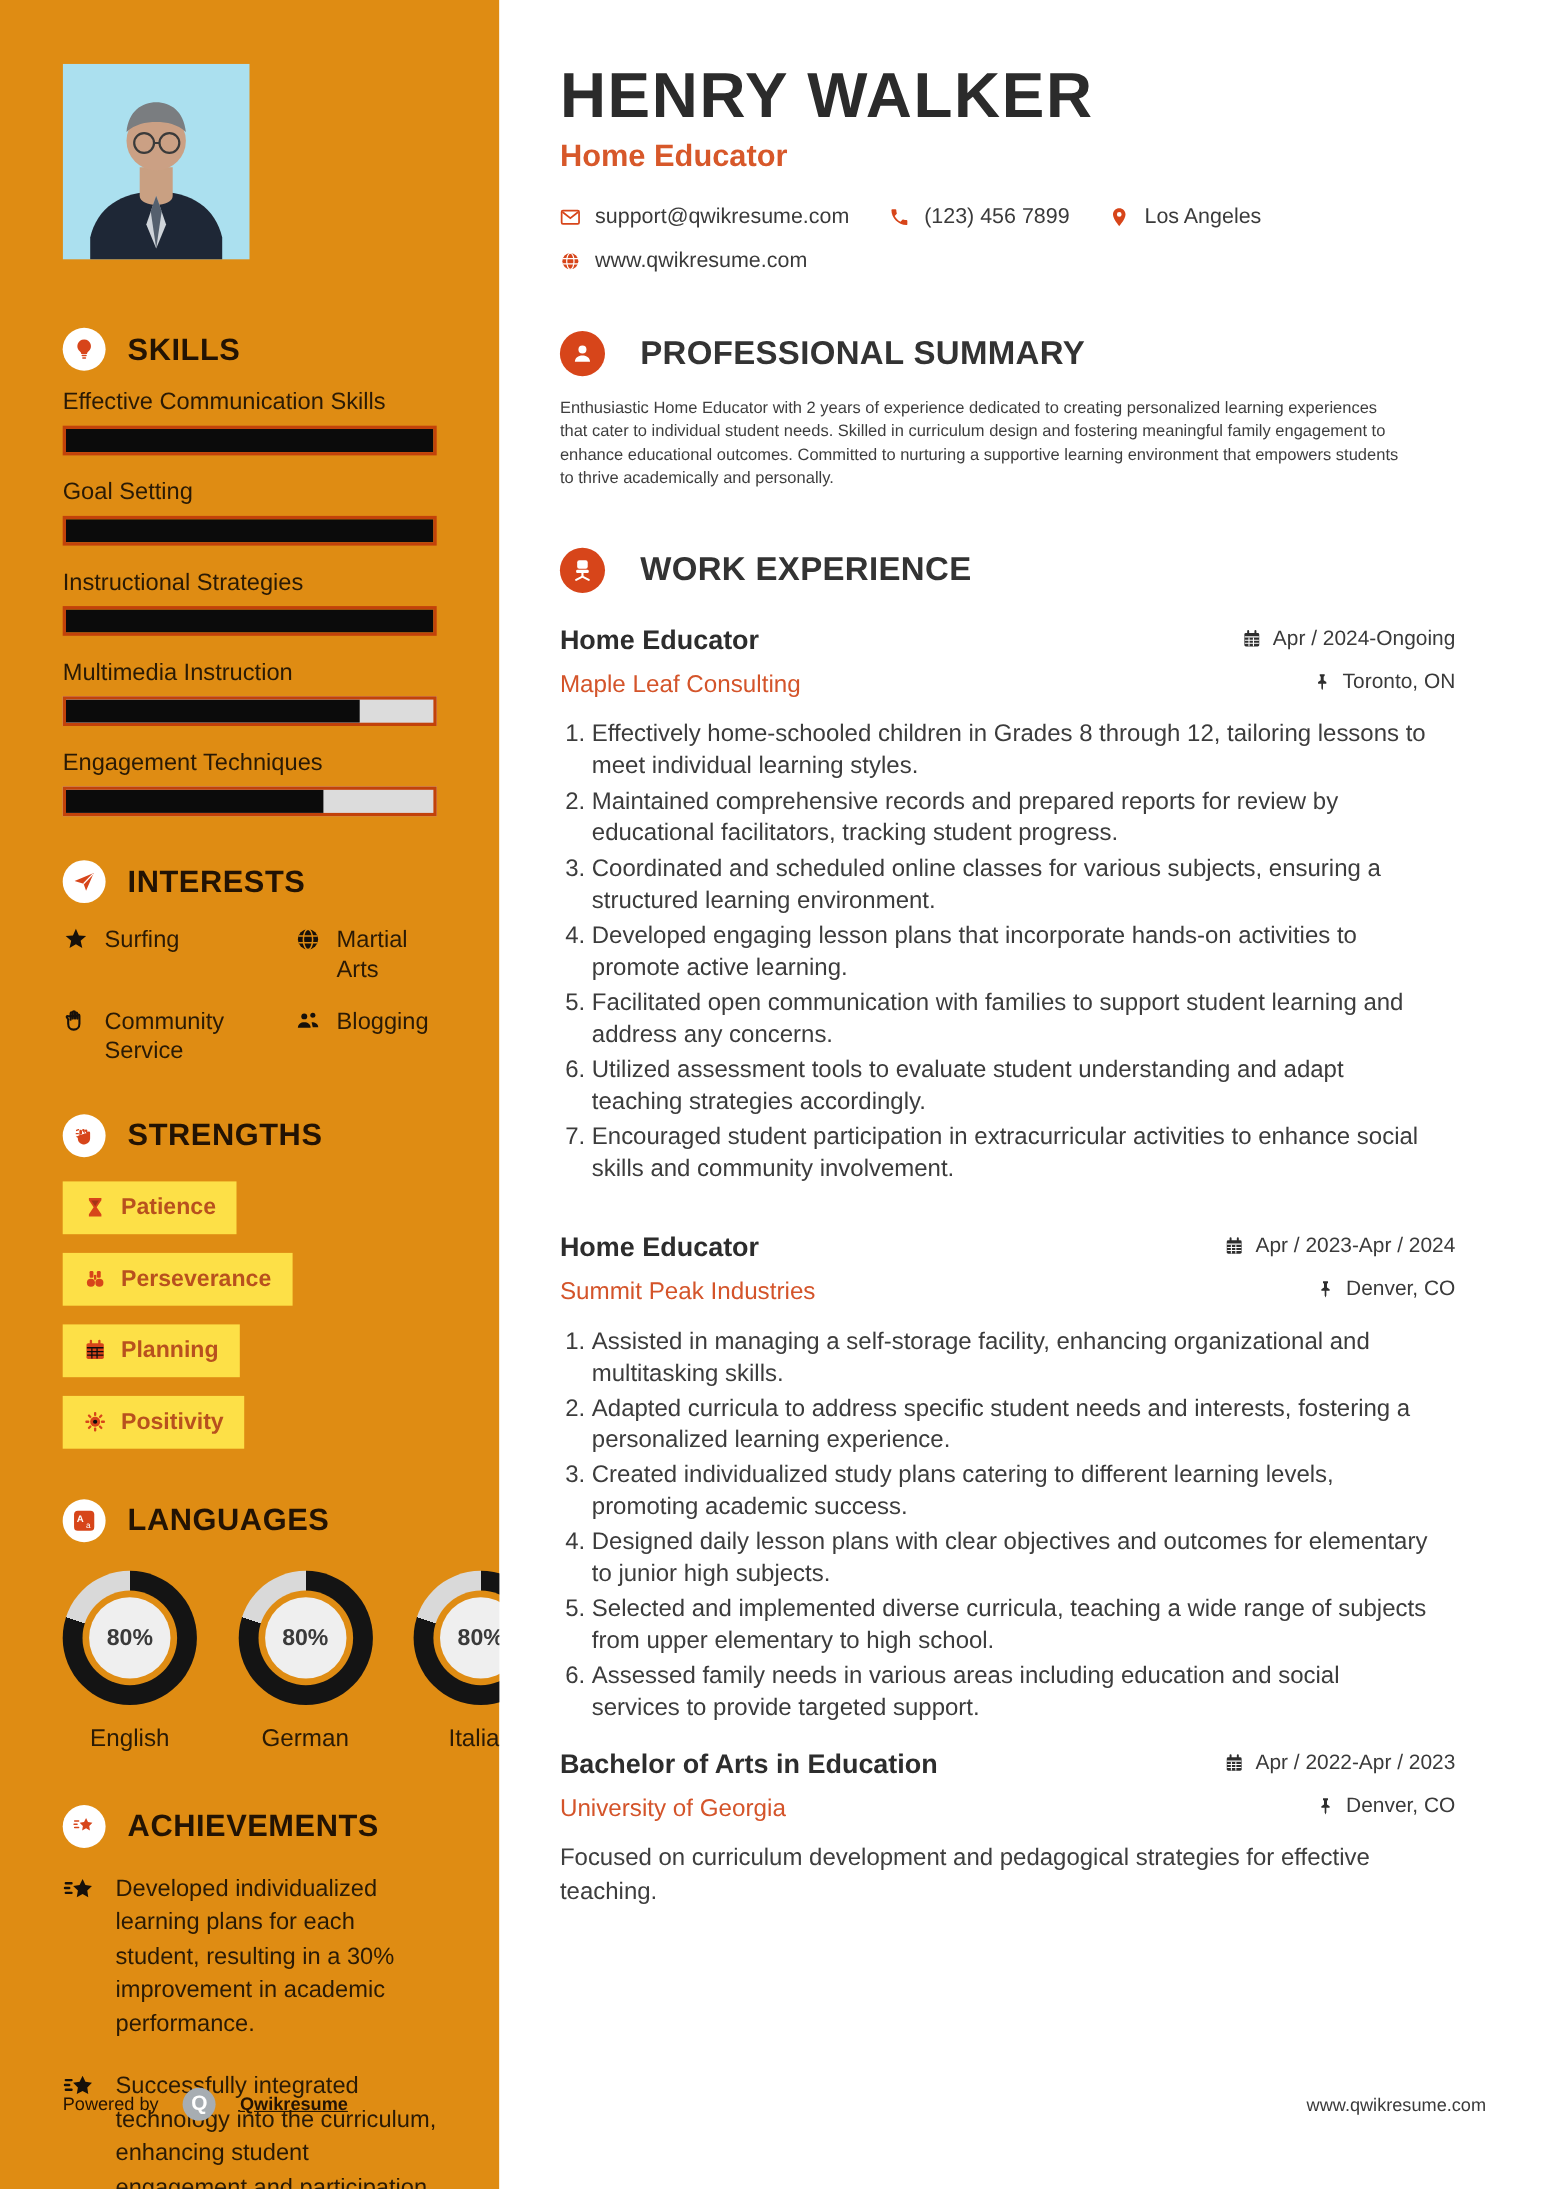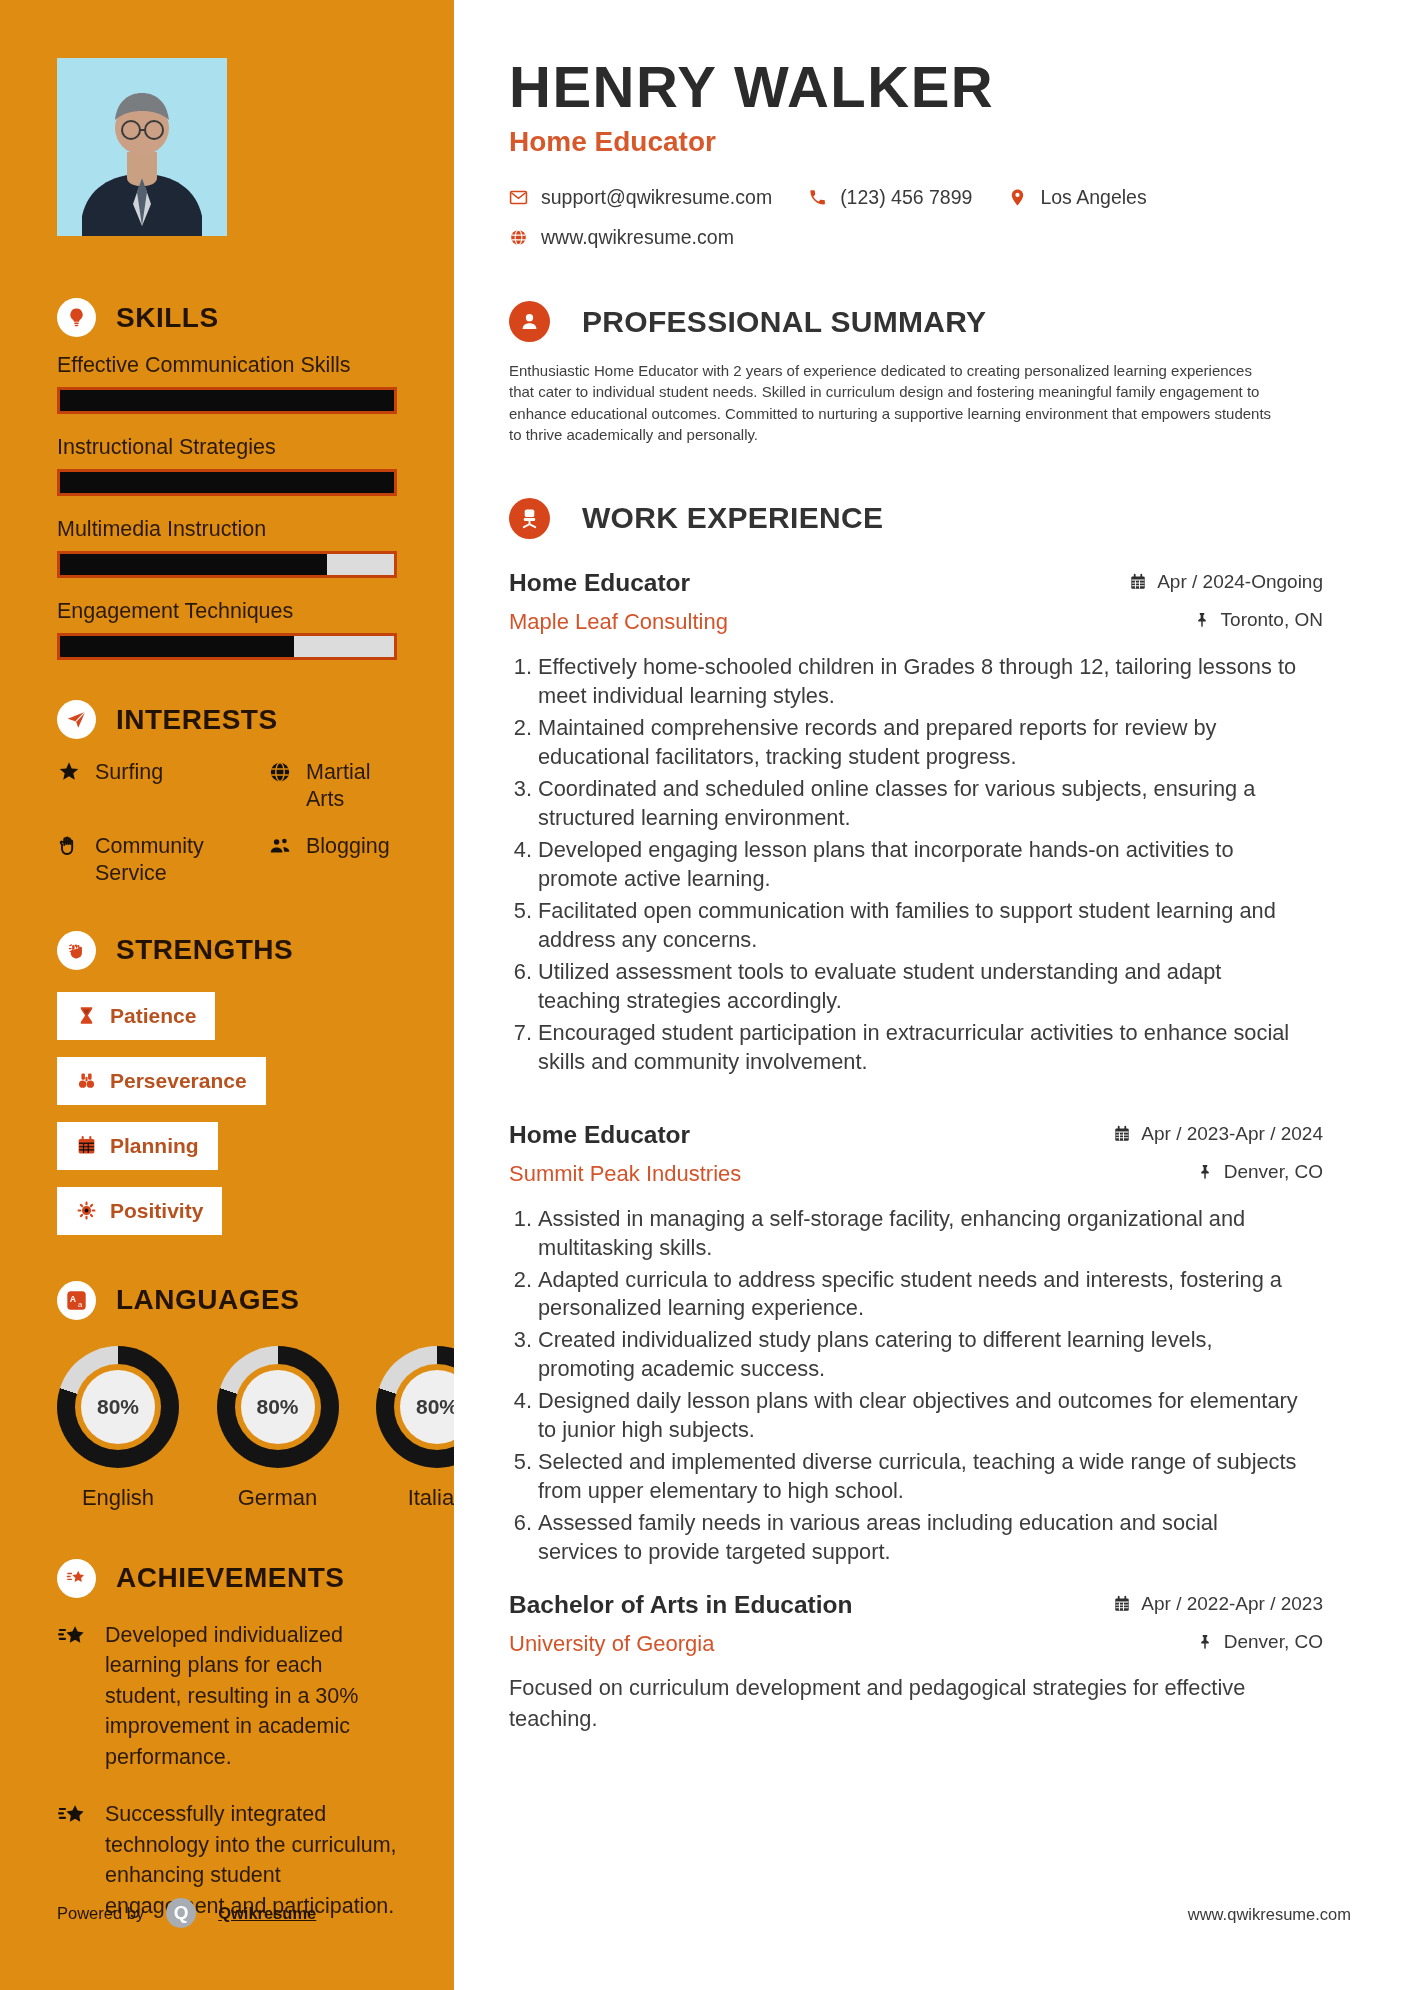--- a/index.html
+++ b/index.html
@@ -19,21 +19,21 @@
   .skill-label { font-size:21.5px; margin-bottom:9px; color:#2A1A05; }
   .skill-bar { height:27px; background:#DCDCDC; border:3px solid #C2420A; position:relative; overflow:hidden; }
   .bar-fill { height:100%; background:#0B0B0B; width:calc(var(--p)*1%); }
 
   .int-grid { display:grid; grid-template-columns:205px 1fr; row-gap:20px; column-gap:6px; margin-top:20px; }
   .int-item { display:flex; gap:14px; font-size:21.5px; line-height:1.25; color:#2A1A05; }
   .int-item .ic { width:24px; height:24px; flex-shrink:0; color:#16100A; margin-top:1px; --icon-bg:#DF8C13; }
   .int-item .ic svg { width:24px; height:24px; }
 
   .chips { display:flex; flex-wrap:wrap; gap:17px; margin-top:22px; max-width:460px; }
-  .chip { background:#ffffff; display:inline-flex; align-items:center; gap:13px; padding:12px 19px; font-size:21px; font-weight:600; color:#B8511E; --icon-bg:#0C0C0C; }
+  .chip { background:#fde047; display:inline-flex; align-items:center; gap:13px; padding:12px 19px; font-size:21px; font-weight:600; color:#B8511E; --icon-bg:#0C0C0C; }
   .chip .ic, .chip .ic svg { width:21px; height:21px; color:#D7451A; }
 
   .langs { display:flex; justify-content:space-between; margin-top:26px; width:441px; }
   .lang { display:flex; flex-direction:column; align-items:center; }
   .donut { width:122px; height:122px; border-radius:50%; background:conic-gradient(#141414 calc(var(--p)*1%), #D9D9D9 0); display:flex; align-items:center; justify-content:center; }
   .donut-hole { width:86px; height:86px; border-radius:50%; background:#DF8C13; display:flex; align-items:center; justify-content:center; }
   .donut-core { width:74px; height:74px; border-radius:50%; background:#EFEFEF; display:flex; align-items:center; justify-content:center; font-size:21px; font-weight:700; color:#3A3A3A; }
   .lang-label { margin-top:17px; font-size:22px; color:#2A1A05; }
 
   .ach-item { display:flex; gap:17px; margin-bottom:27px; font-size:21.5px; line-height:1.42; color:#2A1A05; max-width:450px; }
@@ -106,20 +106,26 @@
       </span>
       <span class="s-title">SKILLS</span>
     </div>
     <div class="skill">
       <div class="skill-label">Effective Communication Skills</div>
       <div class="skill-bar">
           <div class="bar-fill" style="--p: 100;"></div>
         </div>
     </div>
     <div class="skill">
+      <div class="skill-label">Goal Setting</div>
+      <div class="skill-bar">
+          <div class="bar-fill" style="--p: 100;"></div>
+        </div>
+    </div>
+    <div class="skill">
       <div class="skill-label">Instructional Strategies</div>
       <div class="skill-bar">
           <div class="bar-fill" style="--p: 100;"></div>
         </div>
     </div>
     <div class="skill">
       <div class="skill-label">Multimedia Instruction</div>
       <div class="skill-bar">
           <div class="bar-fill" style="--p: 80;"></div>
         </div>

